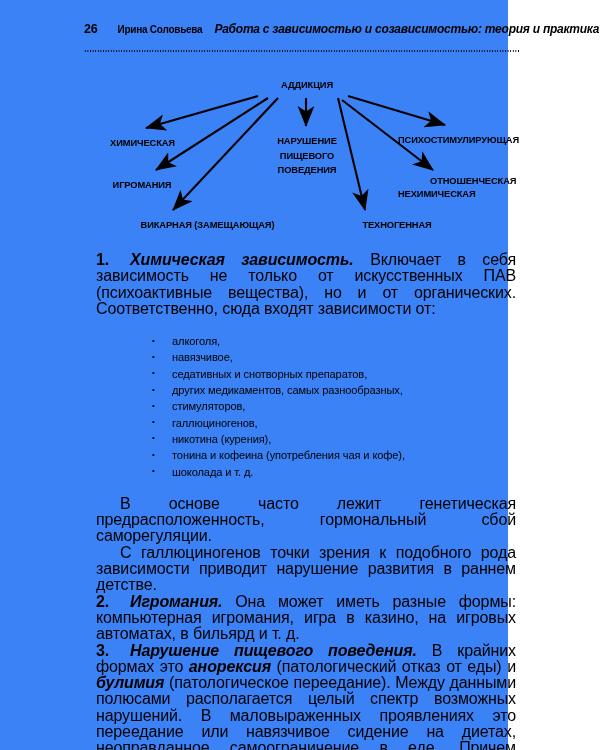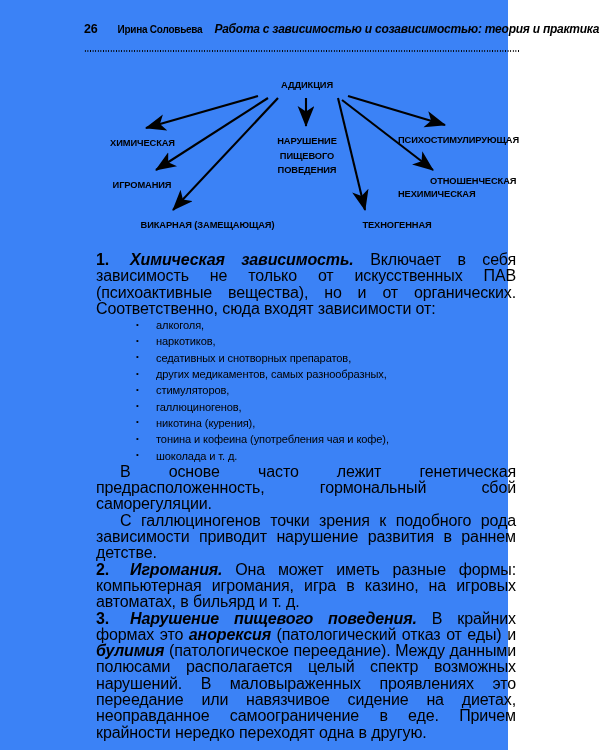--- a/index.html
+++ b/index.html
@@ -119,21 +119,21 @@
   }
   .run-in {
     font-weight: bold;
     font-style: italic;
   }
   .term {
     font-weight: bold;
     font-style: italic;
   }
   ul.bullets {
-    margin: 0;
+    margin: 16px;
     padding: 0;
     list-style: none;
   }
   ul.bullets li {
     position: relative;
     font-size: 11.1px;
     line-height: 16.3px;
     letter-spacing: -0.12px;
     padding-left: 60px;
   }
@@ -196,21 +196,21 @@
     <div class="dnode nonchem">НЕХИМИЧЕСКАЯ</div>
     <div class="dnode relation">ОТНОШЕНЧЕСКАЯ</div>
   </div>
 
   <div class="body">
 
     <p class="para"><span class="num">1.</span><span class="run-in">Химическая зависимость.</span><span> Включает в себя зависимость не только от искусственных ПАВ (психоактивные вещества), но и от органических. Соответственно, сюда входят зависимости от:</span></p>
 
     <ul class="bullets">
       <li>алкоголя,</li>
-      <li>наркотиков,</li>
+      <li>навязчивое,</li>
       <li>седативных и снотворных препаратов,</li>
       <li>других медикаментов, самых разнообразных,</li>
       <li>стимуляторов,</li>
       <li>галлюциногенов,</li>
       <li>никотина (курения),</li>
       <li>тонина и кофеина (употребления чая и кофе),</li>
       <li>шоколада и т. д.</li>
     </ul>
 
     <p class="para"><span class="ind"></span><span>В основе часто лежит генетическая предрасположенность, гормональный сбой саморегуляции.</span></p>

